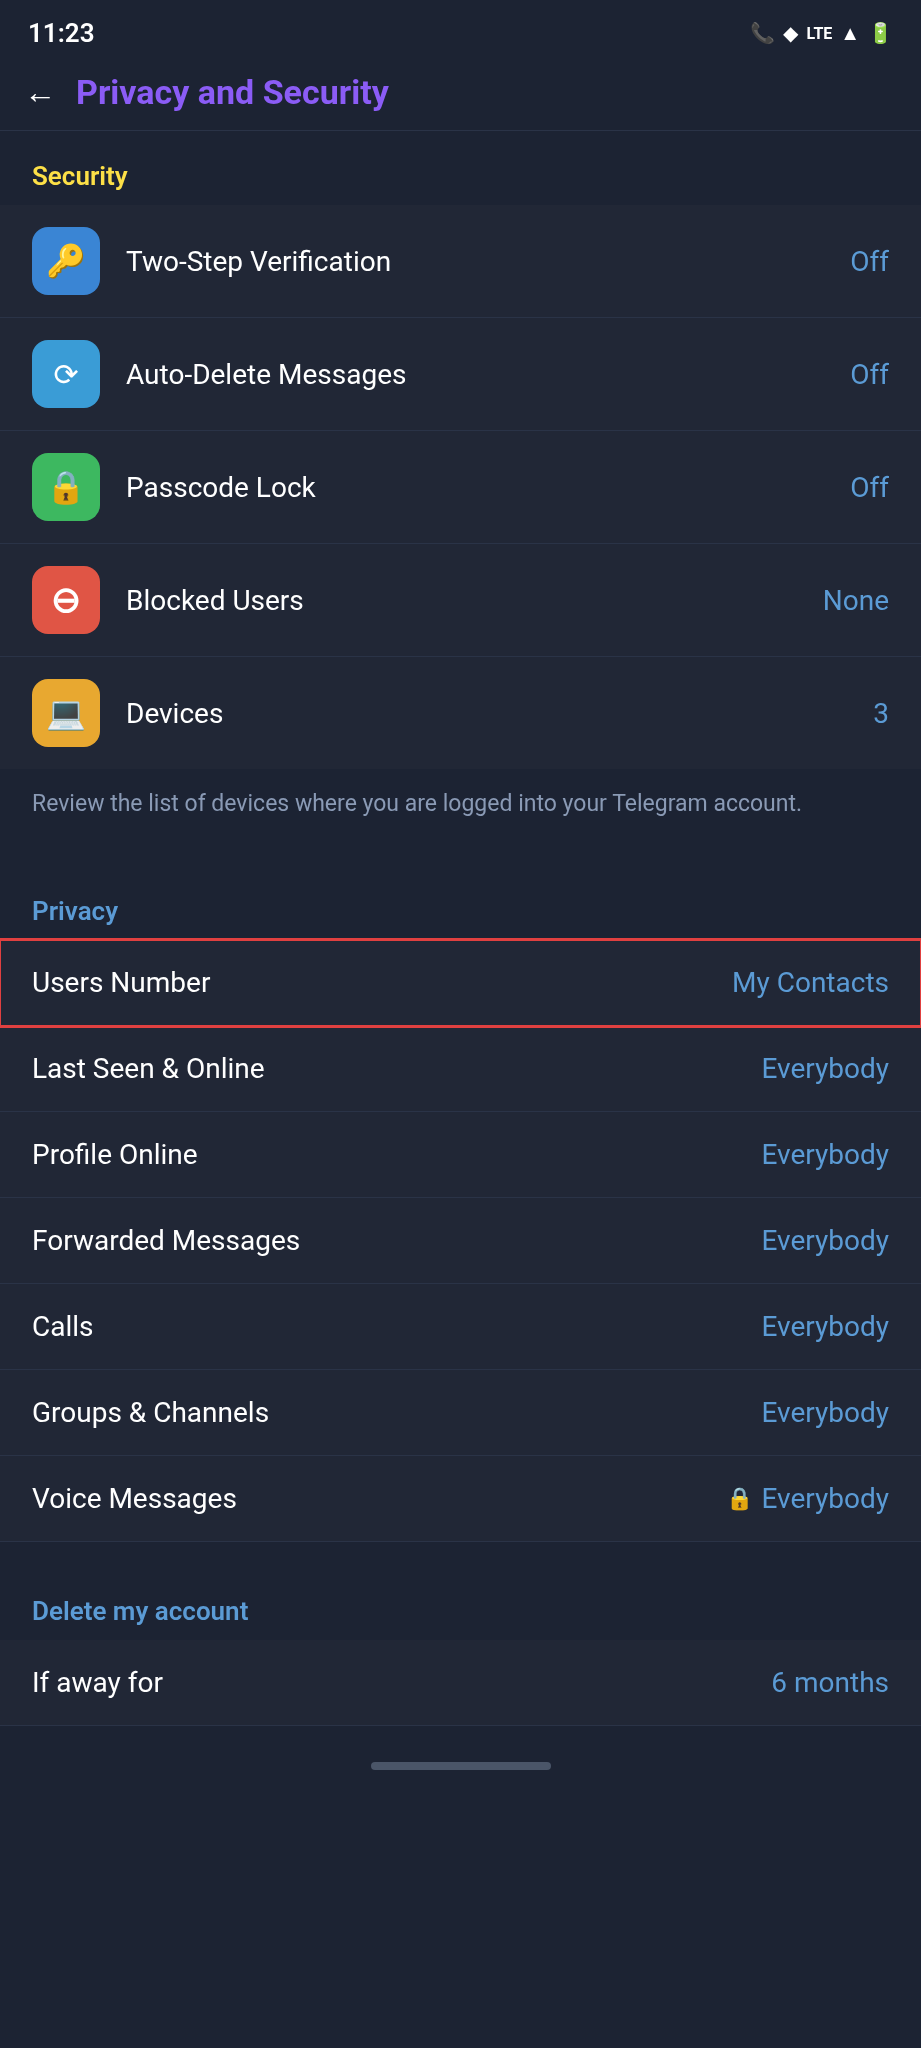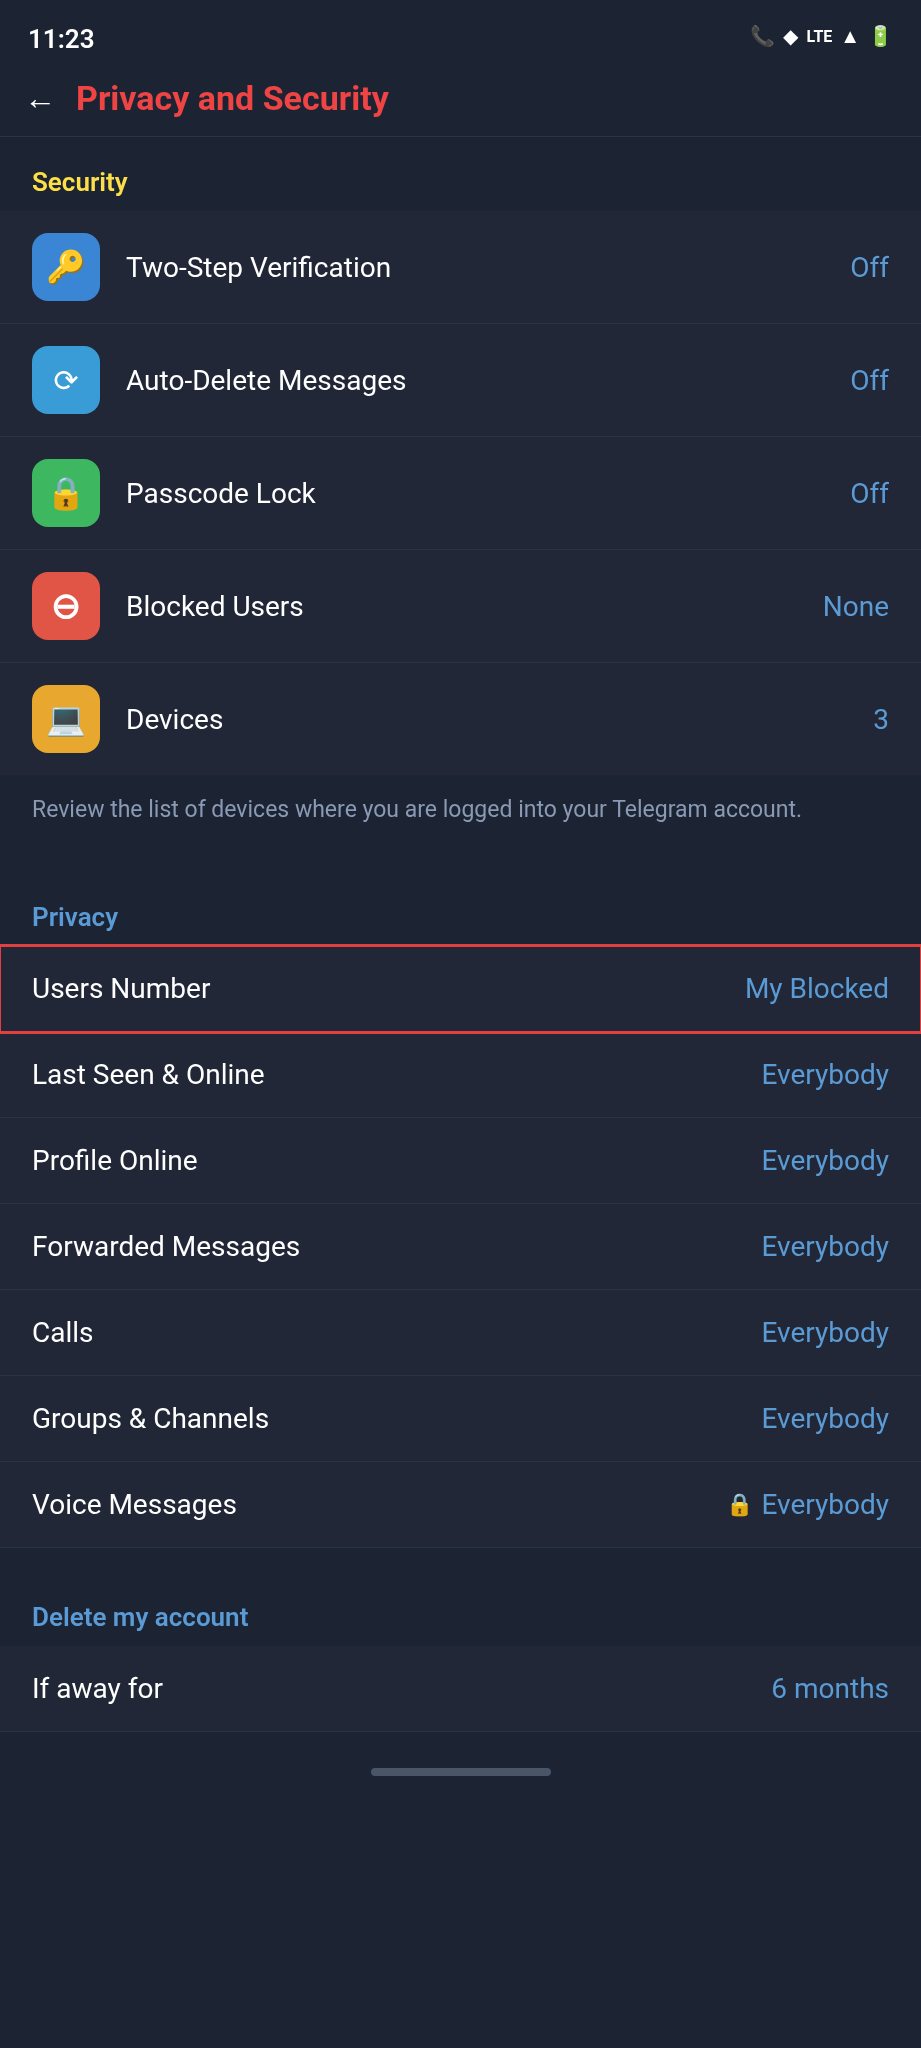--- a/index.html
+++ b/index.html
@@ -17,21 +17,20 @@
       display: flex;
       justify-content: space-between;
       align-items: center;
       padding: 18px 28px 10px 28px;
       background-color: #1c2333;
     }
     .status-time {
       font-size: 26px;
       font-weight: 600;
       color: #ffffff;
-      margin-top: 6px;
     }
     .status-icons {
       display: flex;
       align-items: center;
       gap: 8px;
     }
     .status-icons span {
       color: #ffffff;
       font-size: 20px;
     }
@@ -46,21 +45,21 @@
     }
     .back-btn {
       font-size: 32px;
       color: #ffffff;
       margin-right: 20px;
       cursor: pointer;
     }
     .toolbar-title {
       font-size: 34px;
       font-weight: 700;
-      color: #ef4444;
+      color: #8b5cf6;
     }
     .section-header {
       padding: 30px 32px 14px 32px;
       font-size: 26px;
       font-weight: 600;
       color: #fde047;
       background-color: #1c2333;
     }
 
     
@@ -233,21 +232,21 @@
 <div class="description-text">Review the list of devices where you are logged into your Telegram account.</div>
 
 <div class="divider"></div>
 
 <div class="privacy-section-header">Privacy</div>
 
 <div>
 
   <div class="plain-list-item highlighted-row">
     <span class="item-label">Users Number</span>
-    <span class="item-value">My Blocked</span>
+    <span class="item-value">My Contacts</span>
   </div>
 
   <div class="plain-list-item">
     <span class="item-label">Last Seen &amp; Online</span>
     <span class="item-value">Everybody</span>
   </div>
 
   <div class="plain-list-item">
     <span class="item-label">Profile Online</span>
     <span class="item-value">Everybody</span>

